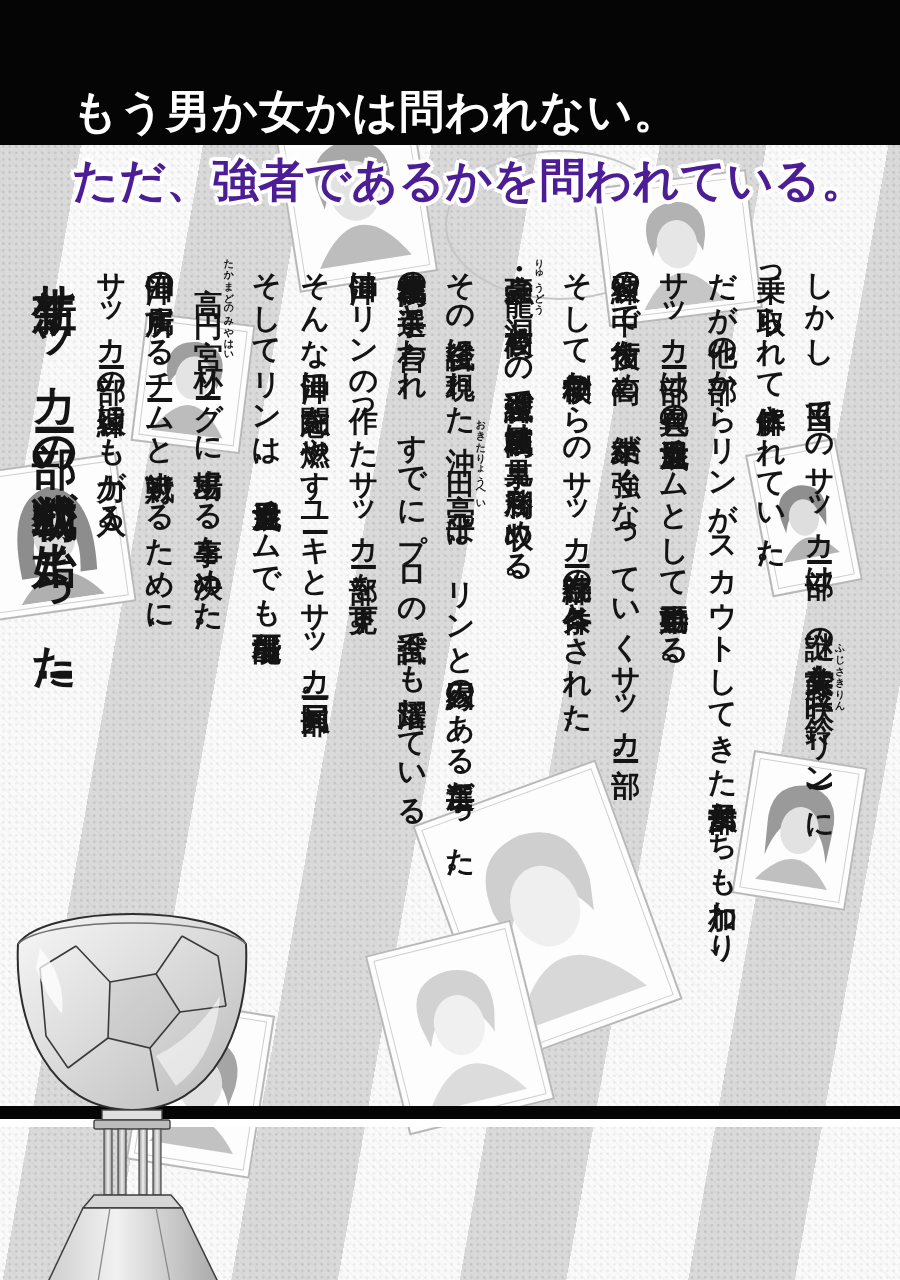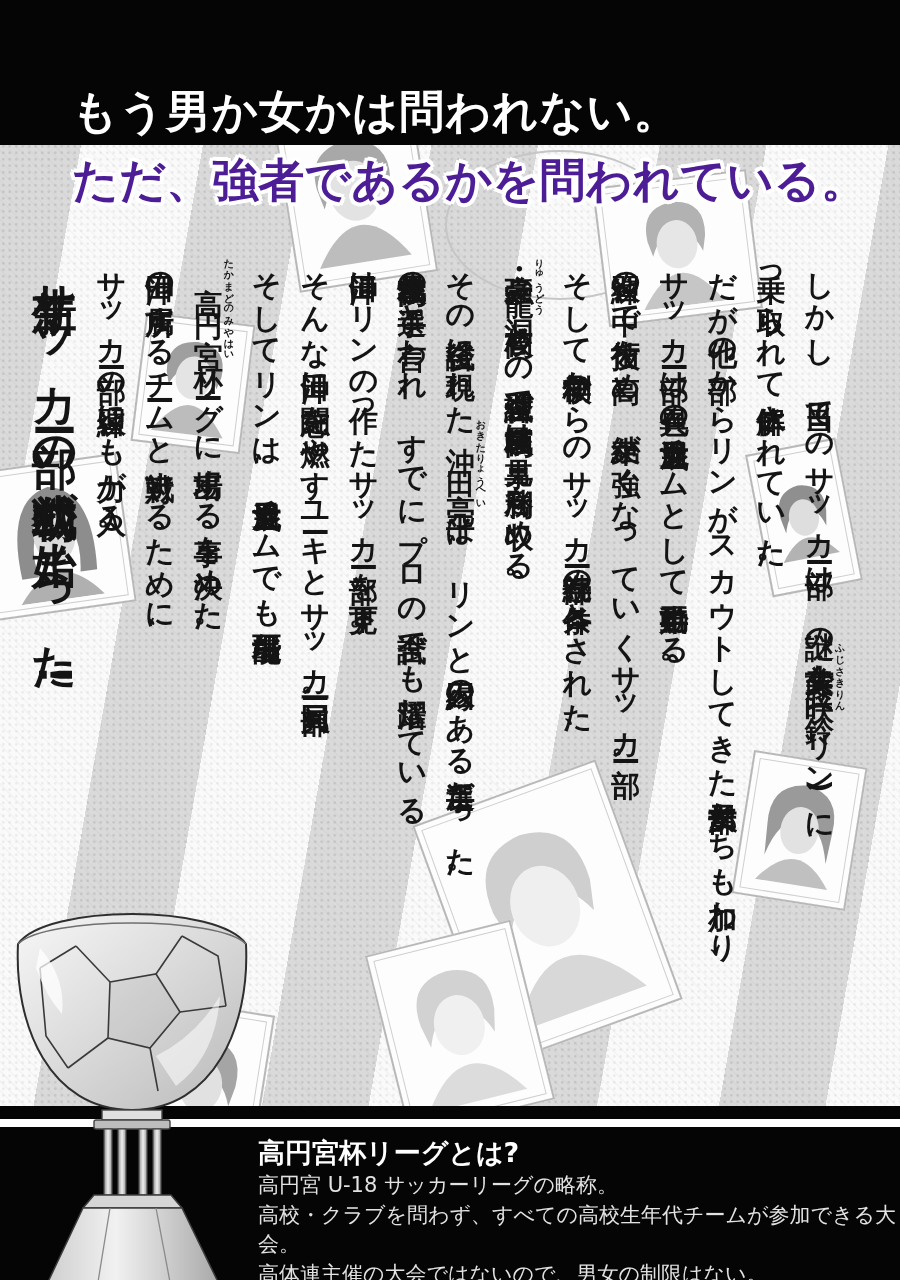--- a/index.html
+++ b/index.html
@@ -151,28 +151,20 @@
       <p>そんな沖田に闘志を燃やすユーキとサッカー部員一同。</p>
       <p>そしてリンは、男女混成チームでも出場可能な</p>
       <p><ruby>高円宮杯<rt>たかまどのみやはい</rt></ruby>リーグに出場する事を決めた。</p>
       <p>沖田の所属するチームと対戦するために、</p>
       <p>サッカー部の練習にも力が入る。</p>
       <p class="final">新生サッカー部の初公式戦が始まった!</p>
     </div>
 
   <div class="strip-thin"></div>
   <div class="strip-white"></div>
-  <div class="info-bar">
-    <div class="info-title">高円宮杯リーグとは?</div>
-    <div class="info-lines">
-      <div>高円宮 U-18 サッカーリーグの略称。</div>
-      <div>高校・クラブを問わず、すべての高校生年代チームが参加できる大会。</div>
-      <div>高体連主催の大会ではないので、男女の制限はない。</div>
-    </div>
-  </div>
 
   <svg class="trophy" viewBox="0 0 252 396">
     <defs>
       <linearGradient id="gBowl" x1="0" y1="0" x2="1" y2="1">
         <stop offset="0" stop-color="#f7f7f7"></stop>
           <stop offset=".45" stop-color="#dcdcdc"></stop>
           <stop offset="1" stop-color="#b9b9b9"></stop>
       </linearGradient>
       <linearGradient id="gBase" x1="0" y1="0" x2="1" y2="0">
         <stop offset="0" stop-color="#cfcfcf"></stop>

